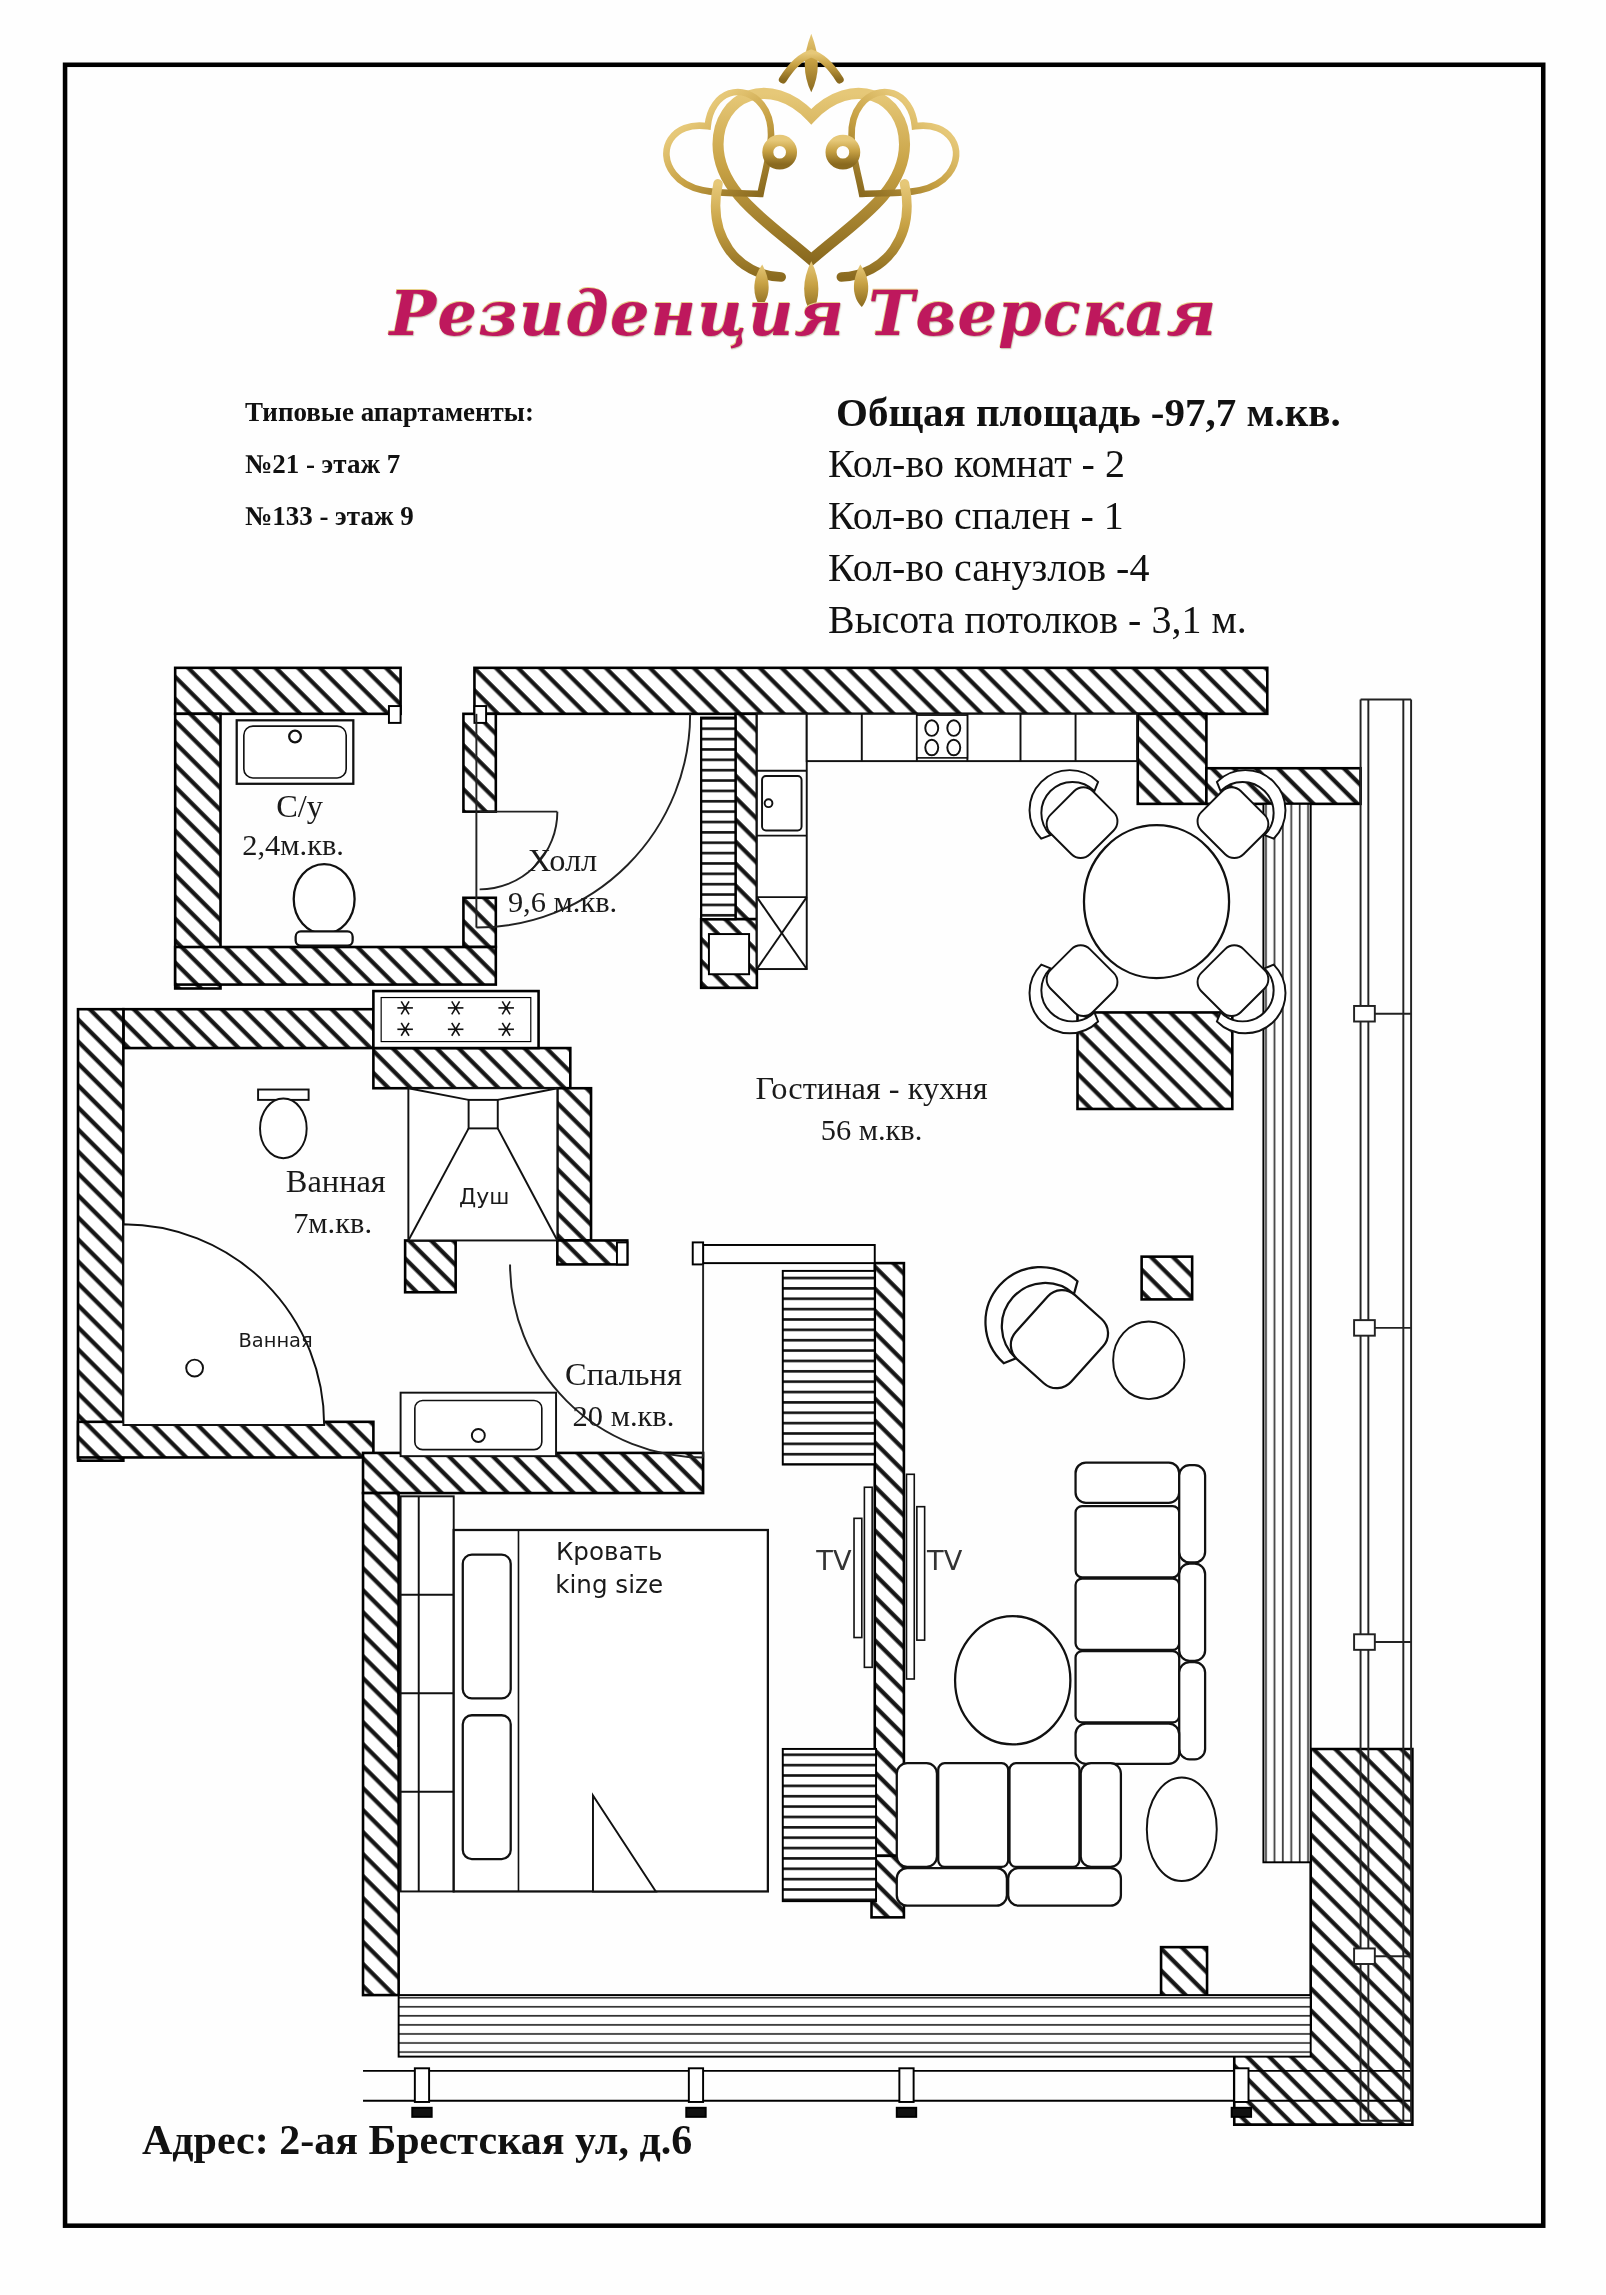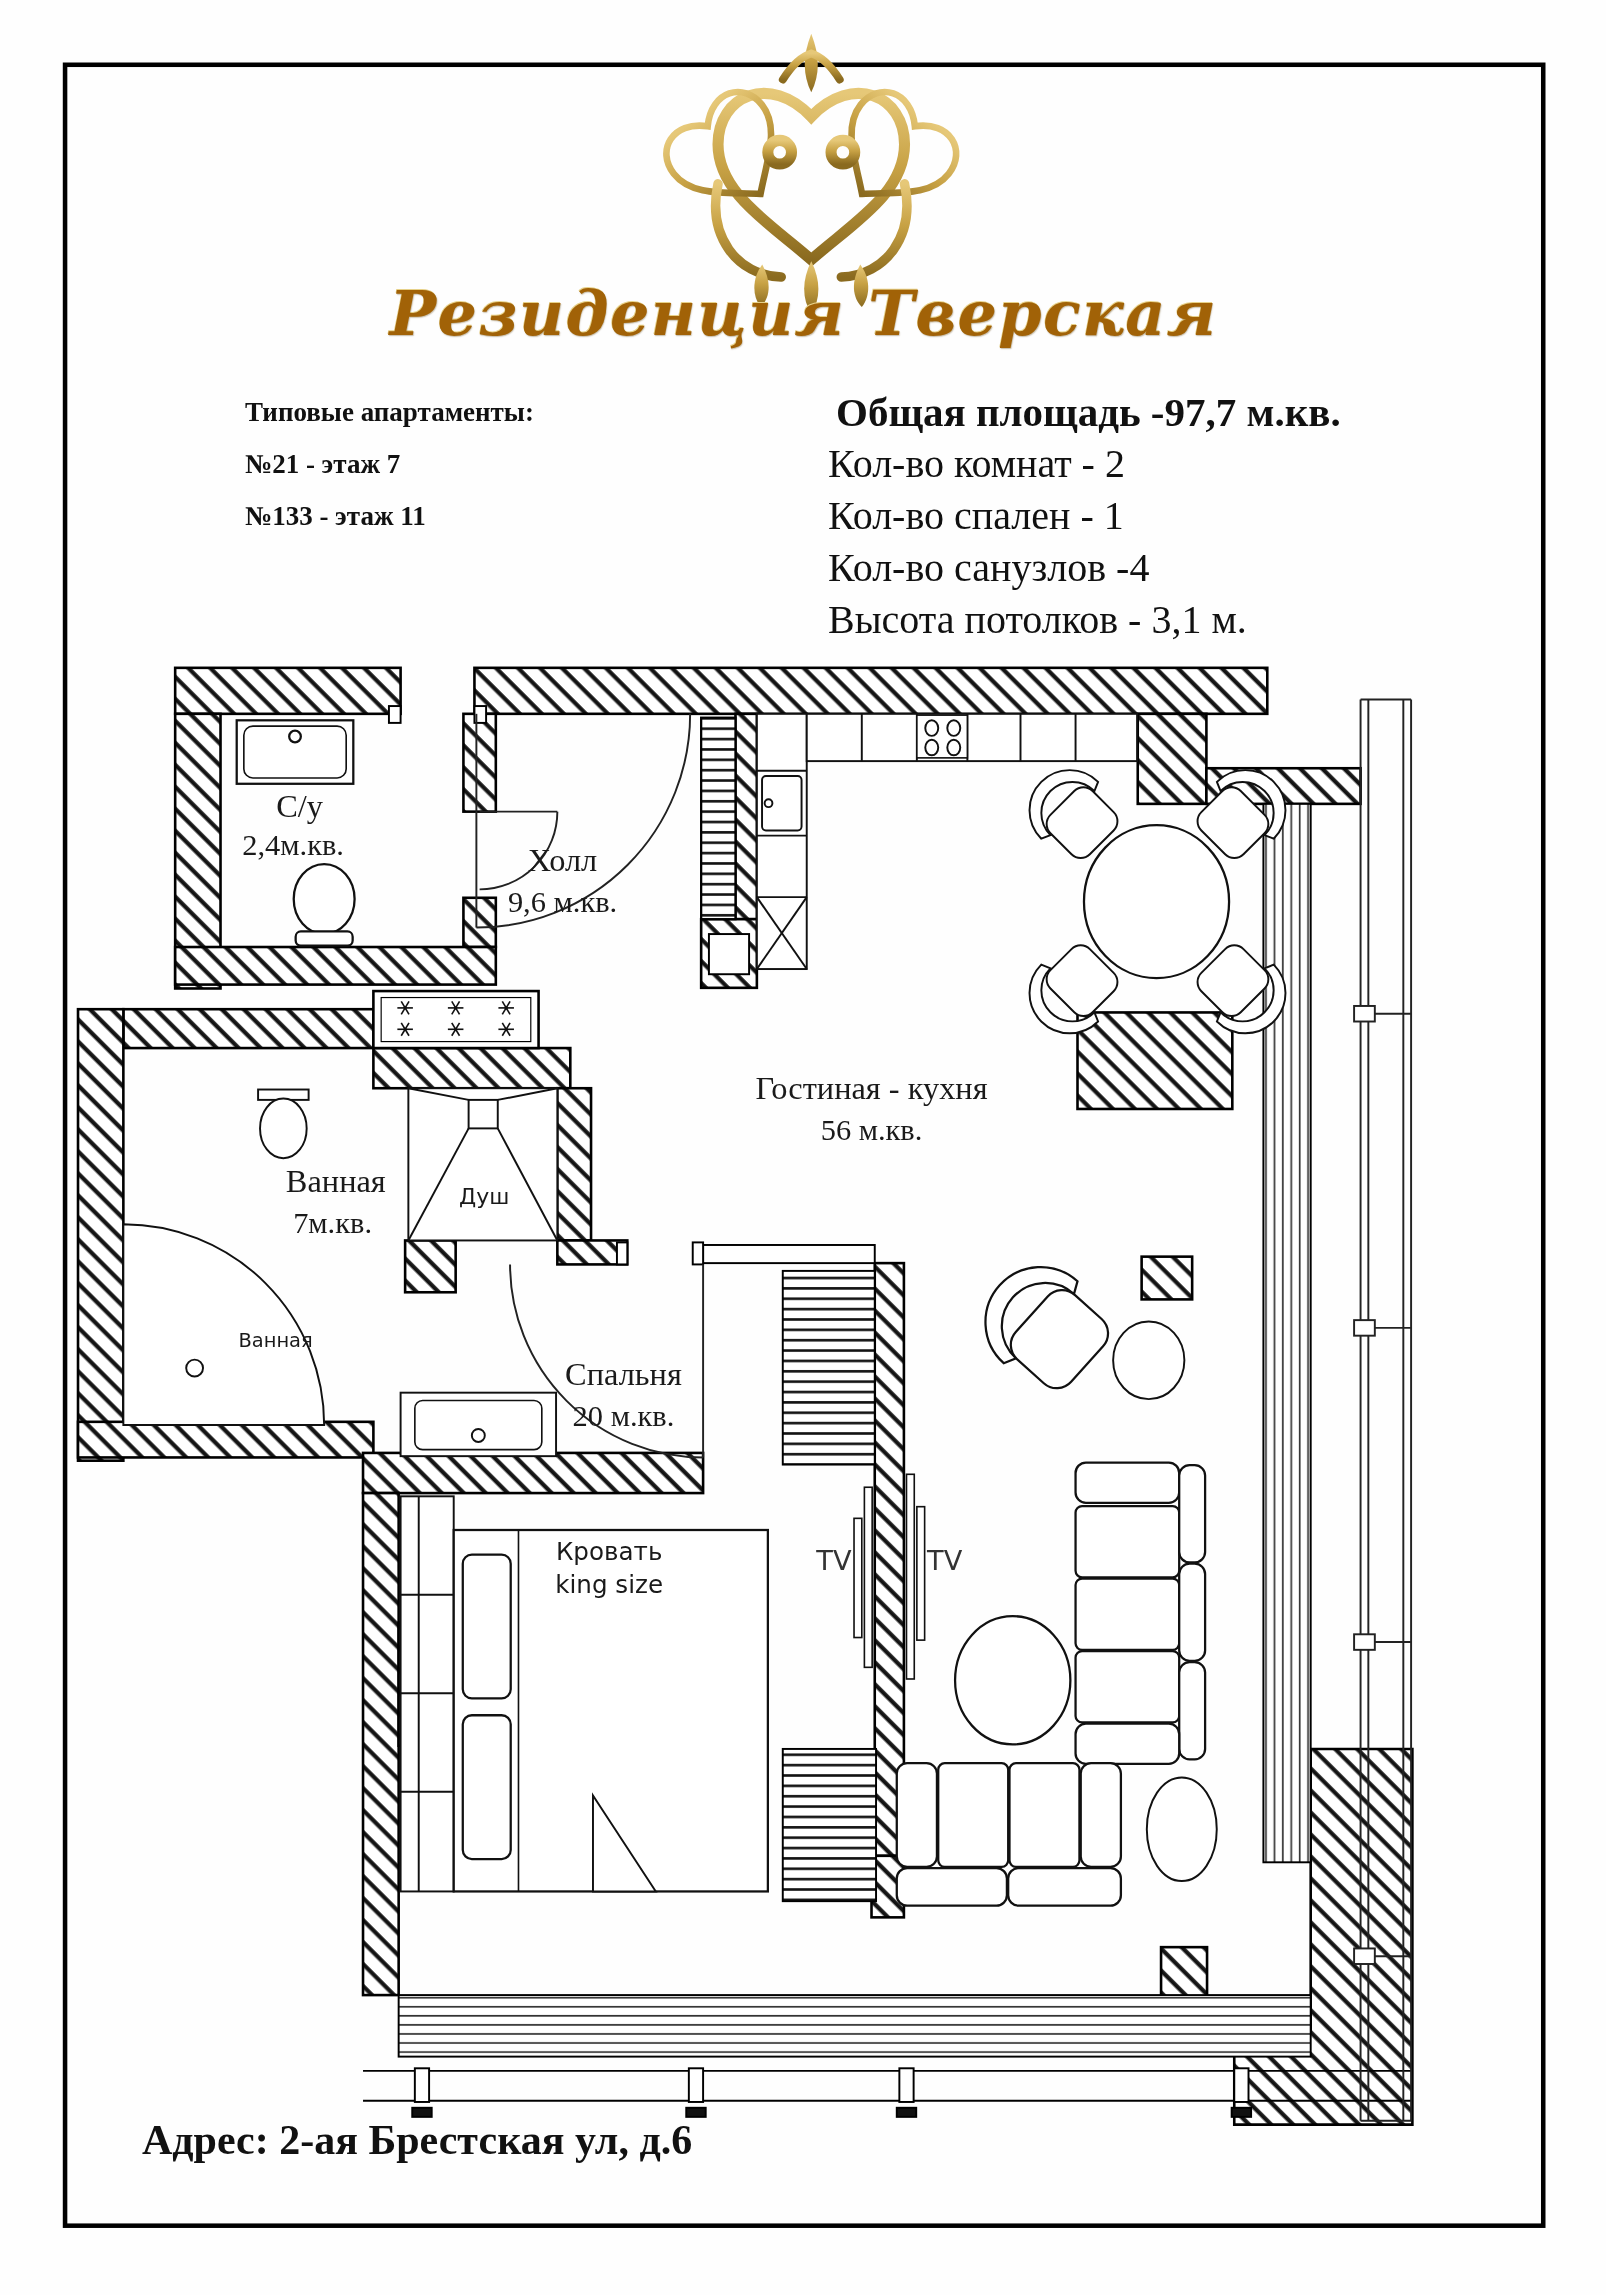--- a/index.html
+++ b/index.html
@@ -2,21 +2,21 @@
 <html style="font-size:10.4px"><head>
 <meta charset="utf-8">
 <style>
   html,body{margin:0;padding:0;background:#e8e8e8;}
   .page{position:relative;width:1607px;height:2295px;background:#fefefe;overflow:hidden;
         font-family:"Liberation Serif",serif;color:#111;}
   .abs{position:absolute;}
   
   .brand-script{left:0;right:0;top:277px;text-align:center;
      font-family:"DejaVu Serif",serif;font-style:italic;font-weight:bold;font-size:62px;
-     color:#a16207;text-shadow:0.6px 1.3px 1.3px rgba(90,60,0,.35), -0.6px -0.6px 0 #e8d28a;letter-spacing:1.3px;}
+     color:#be185d;text-shadow:0.6px 1.3px 1.3px rgba(90,60,0,.35), -0.6px -0.6px 0 #e8d28a;letter-spacing:1.3px;}
   
   .hl{left:245px;top:386px;font-weight:bold;font-size:27px;line-height:52px;white-space:nowrap;}
   .hr{left:828px;top:386px;font-size:40px;line-height:52px;white-space:nowrap;}
   .hr .t{font-weight:bold;font-size:41px;margin-left:8px;}
   
   .foot{left:94px;top:2117px;font-weight:bold;font-size:42px;line-height:47px;white-space:nowrap;margin-left:48px;}
   
   text{fill:#1a1a1a;}
   .lbl{font-family:"Liberation Serif",serif;font-size:50px;}
   .lbl2{font-family:"Liberation Serif",serif;font-size:47px;}
@@ -315,21 +315,21 @@
       <text class="tvt" x="1287" y="2424">TV</text>
       <text class="tvt" x="1458" y="2424">TV</text>
     </g>
   </svg>
 
   <div class="abs brand-script">Резиденция Тверская</div>
 
   <div class="abs hl">
     <div>Типовые апартаменты:</div>
     <div>№21 - этаж 7</div>
-    <div>№133 - этаж 11</div>
+    <div>№133 - этаж 9</div>
   </div>
 
   <div class="abs hr">
     <div class="t">Общая площадь -97,7 м.кв.</div>
     <div>Кол-во комнат - 2</div>
     <div>Кол-во спален - 1</div>
     <div>Кол-во санузлов -4</div>
     <div>Высота потолков - 3,1 м.</div>
   </div>
 

